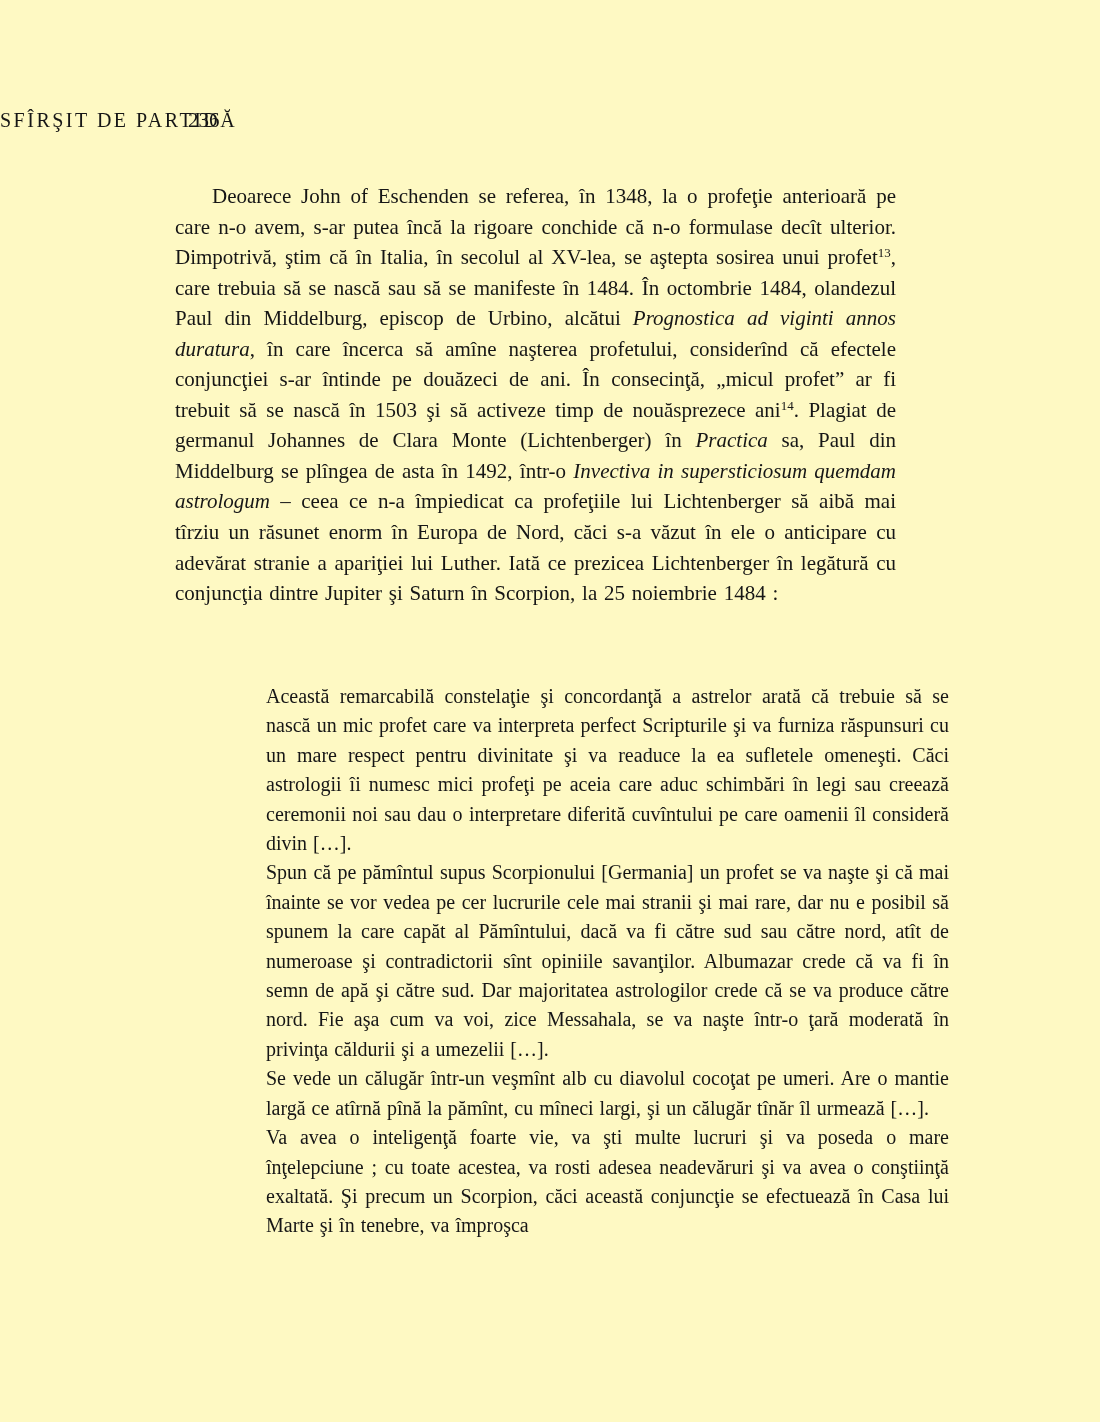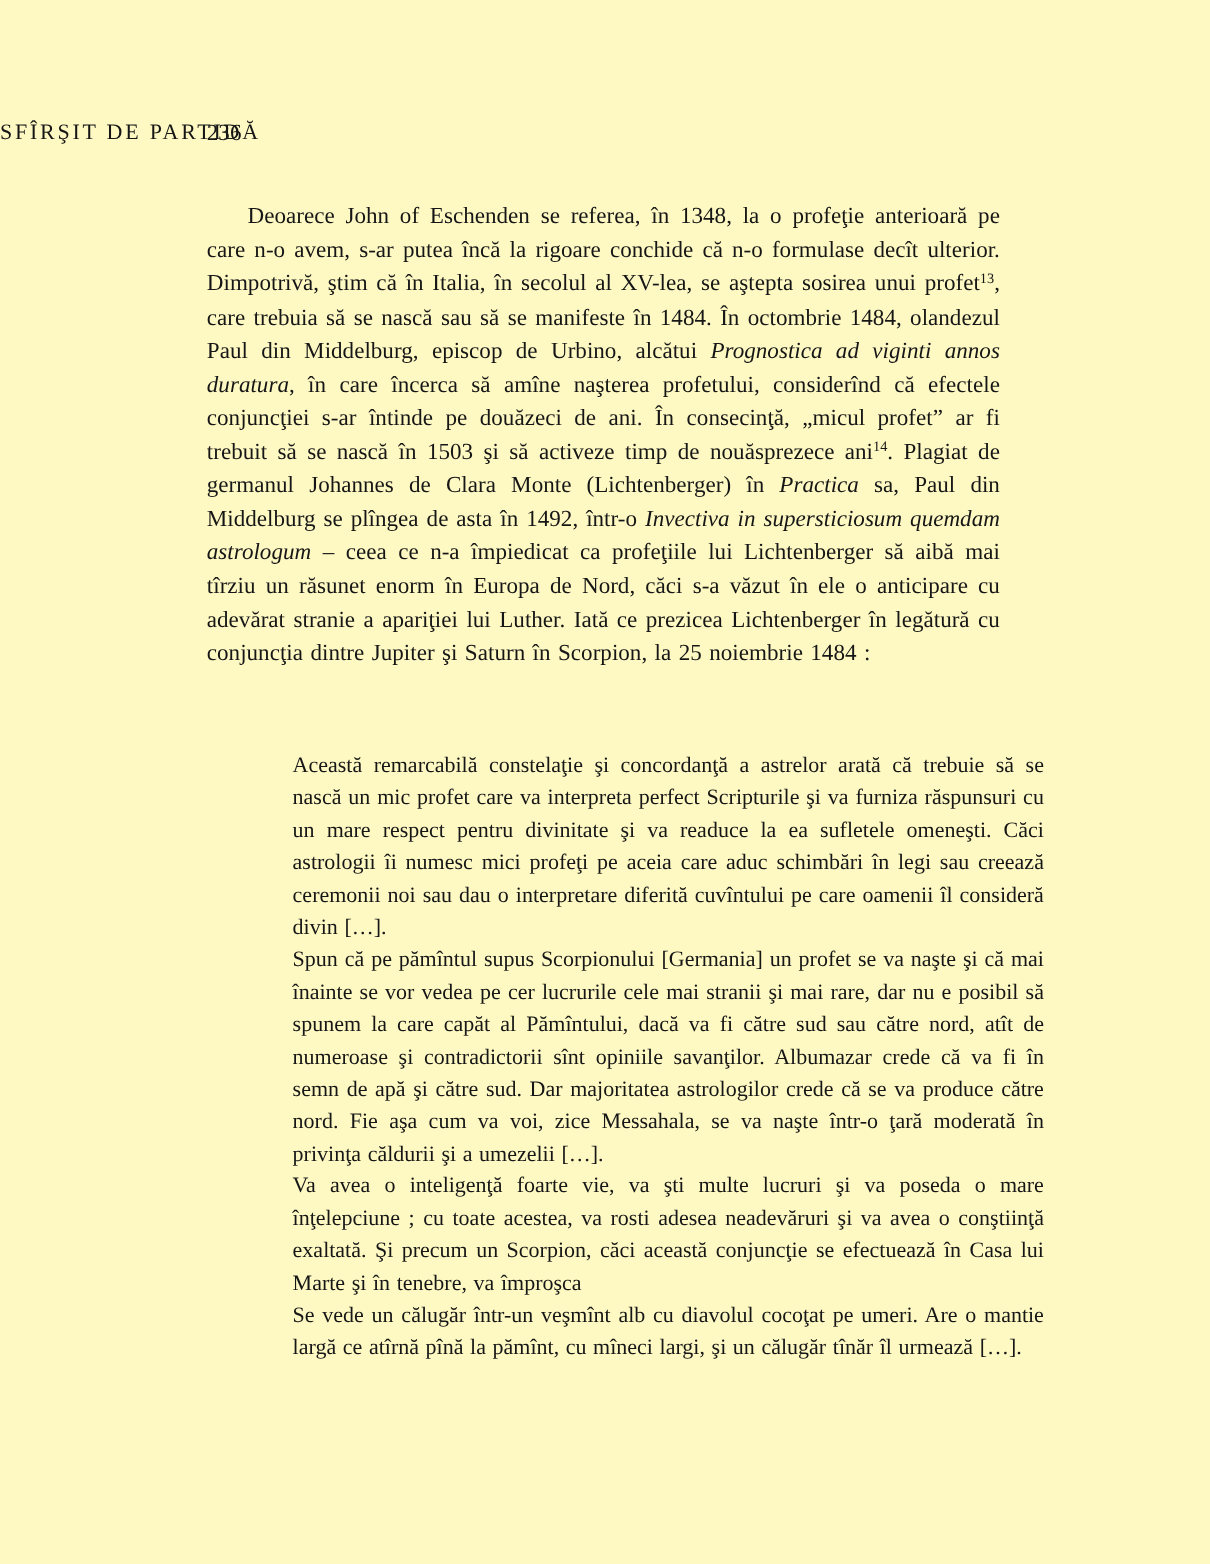--- a/index.html
+++ b/index.html
@@ -29,21 +29,21 @@
     left: 0;
     width: 100%;
     text-align: left;
     font-size: 20px;
     line-height: 24px;
     letter-spacing: 2.5px;
   }
   .body-text {
     position: absolute;
     top: 160px;
-    left: 188px;
+    left: 175px;
     width: 721px;
     font-size: 21px;
     line-height: 30.55px;
     text-align: justify;
     text-indent: 37px;
     word-spacing: 1.5px;
   }
   .block-quote {
     position: absolute;
     top: 662px;
@@ -76,17 +76,17 @@
   <header>
     <span class="page-number">236</span>
     <span class="running-title">SFÎRŞIT DE PARTIDĂ</span>
   </header>
 
   <p class="body-text">Deoarece John of Eschenden se referea, în 1348, la o profeţie anterioară pe care n-o avem, s-ar putea încă la rigoare conchide că n-o formulase decît ulterior. Dimpotrivă, ştim că în Italia, în secolul al XV-lea, se aştepta sosirea unui profet<sup class="fnref">13</sup>, care trebuia să se nască sau să se manifeste în 1484. În octombrie 1484, olandezul Paul din Middelburg, episcop de Urbino, alcătui <i class="italic">Prognostica ad viginti annos duratura</i>, în care încerca să amîne naşterea profetului, considerînd că efectele conjuncţiei s-ar întinde pe douăzeci de ani. În consecinţă, „micul profet” ar fi trebuit să se nască în 1503 şi să activeze timp de nouăsprezece ani<sup class="fnref">14</sup>. Plagiat de germanul Johannes de Clara Monte (Lichtenberger) în <i class="italic">Practica</i> sa, Paul din Middelburg se plîngea de asta în 1492, într-o <i class="italic">Invectiva in supersticiosum quemdam astrologum</i> – ceea ce n-a împiedicat ca profeţiile lui Lichtenberger să aibă mai tîrziu un răsunet enorm în Europa de Nord, căci s-a văzut în ele o anticipare cu adevărat stranie a apariţiei lui Luther. Iată ce prezicea Lichtenberger în legătură cu conjuncţia dintre Jupiter şi Saturn în Scorpion, la 25 noiembrie 1484 :</p>
 
   <blockquote class="block-quote">
       <p class="quote-para">Această remarcabilă constelaţie şi concordanţă a astrelor arată că trebuie să se nască un mic profet care va interpreta perfect Scripturile şi va furniza răspunsuri cu un mare respect pentru divinitate şi va readuce la ea sufletele omeneşti. Căci astrologii îi numesc mici profeţi pe aceia care aduc schimbări în legi sau creează ceremonii noi sau dau o interpretare diferită cuvîntului pe care oamenii îl consideră divin […].</p>
       <p class="quote-para">Spun că pe pămîntul supus Scorpionului [Germania] un profet se va naşte şi că mai înainte se vor vedea pe cer lucrurile cele mai stranii şi mai rare, dar nu e posibil să spunem la care capăt al Pămîntului, dacă va fi către sud sau către nord, atît de numeroase şi contradictorii sînt opiniile savanţilor. Albumazar crede că va fi în semn de apă şi către sud. Dar majoritatea astrologilor crede că se va produce către nord. Fie aşa cum va voi, zice Messahala, se va naşte într-o ţară moderată în privinţa căldurii şi a umezelii […].</p>
+      <p class="quote-para">Se vede un călugăr într-un veşmînt alb cu diavolul cocoţat pe umeri. Are o mantie largă ce atîrnă pînă la pămînt, cu mîneci largi, şi un călugăr tînăr îl urmează […].</p>
       <p class="quote-para">Va avea o inteligenţă foarte vie, va şti multe lucruri şi va poseda o mare înţelepciune ; cu toate acestea, va rosti adesea neadevăruri şi va avea o conştiinţă exaltată. Şi precum un Scorpion, căci această conjuncţie se efectuează în Casa lui Marte şi în tenebre, va împroşca</p>
-      <p class="quote-para">Se vede un călugăr într-un veşmînt alb cu diavolul cocoţat pe umeri. Are o mantie largă ce atîrnă pînă la pămînt, cu mîneci largi, şi un călugăr tînăr îl urmează […].</p>
     </blockquote>
 
 </div>
 
 </body></html>

